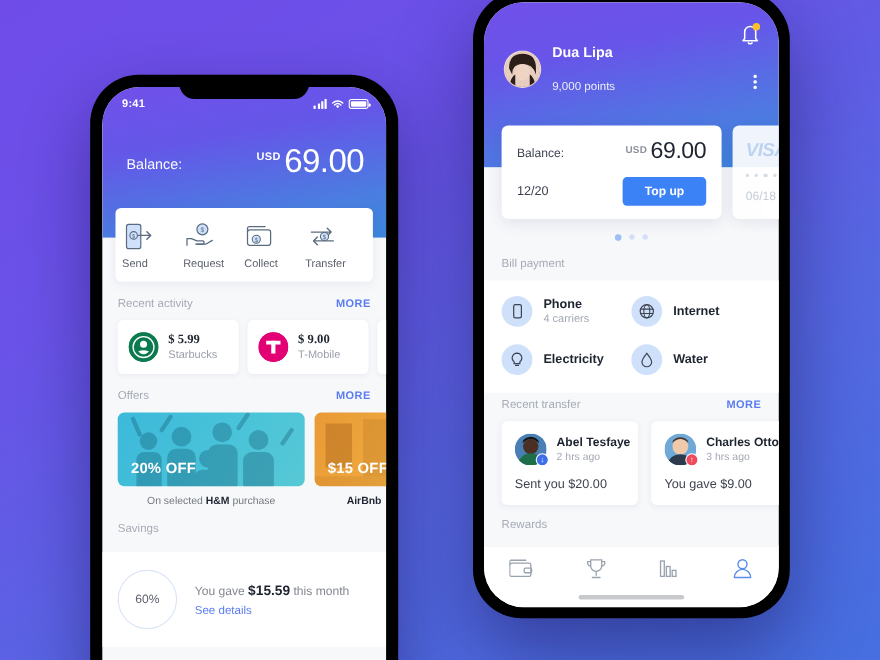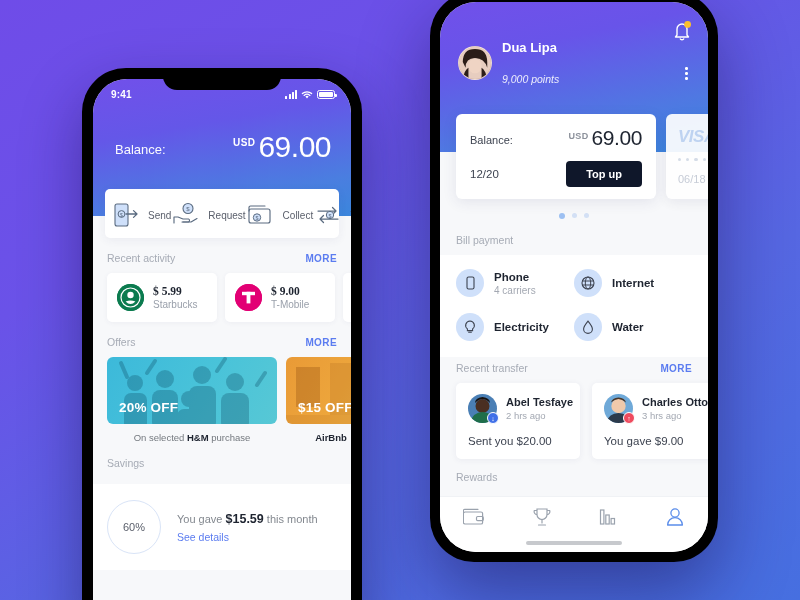--- a/index.html
+++ b/index.html
@@ -86,21 +86,21 @@
   .bal-amt { display: flex; align-items: flex-start; color: #fff; }
   .bal-cur { font-size: 10px; font-weight: bold; letter-spacing: .4px; margin-top: 4px; margin-right: 3px; }
   .bal-num { font-size: 30px; font-weight: 300; line-height: .95; letter-spacing: -.5px; }
 
   .actions-card {
     position: relative; margin: -27px 12px 0; background: #fff;
     border-radius: 5px; padding: 13px 6px 10px;
     display: flex; z-index: 5;
     box-shadow: 0 2px 10px rgba(60,60,120,0.07);
   }
-  .action { flex: 1; display: flex; flex-direction: row; align-items: center; gap: 7px; }
+  .action { flex: 1; display: flex; flex-direction: column; gap: 7px; }
   .action-label { font-size: 10px; color: #5a5f6b; }
   .action svg { display: block; }
 
   .sec-head {
     display: flex; align-items: center; justify-content: space-between;
     padding: 14px 14px 9px 14px;
   }
   .sec-title { font-size: 10.5px; color: #a6abb5; }
   .sec-more { font-size: 10px; color: #5b7cf0; font-weight: bold; letter-spacing: .4px; }
 
@@ -151,39 +151,39 @@
   .p2-top { display: flex; align-items: flex-start; justify-content: space-between; }
   .p2-user { display: flex; align-items: center; gap: 10px; padding-top: 20px; }
   .avatar {
     width: 34px; height: 34px; border-radius: 50%;
     border: 1.5px solid rgba(255,255,255,.55);
     background: linear-gradient(160deg,#e8c6b8,#b88a74);
     overflow: hidden; flex-shrink: 0; position: relative;
   }
   .avatar .hair { position:absolute; inset:0; }
   .p2-name { color: #fff; font-size: 13px; font-weight: bold; }
-  .p2-points { color: rgba(255,255,255,.88); font-size: 10.5px; margin-top: 18px; font-style: italic; }
+  .p2-points { color: rgba(255,255,255,.88); font-size: 10.5px; margin-top: 18px; }
   .bell-wrap { position: relative; }
   .dot3 { display: flex; flex-direction: column; gap: 2.5px; align-items: center; margin-top: 22px; margin-right: 4px; }
   .dot3 i { width: 2.6px; height: 2.6px; border-radius: 50%; background: #fff; display: block; }
 
   .cards-strip { position: relative; margin-top: -38px; padding-left: 16px; display: flex; gap: 10px; z-index: 6; }
   .bal-card {
     background: #fff; border-radius: 6px; width: 200px; flex-shrink: 0;
     padding: 13px 14px 12px; box-shadow: 0 3px 14px rgba(50,50,110,0.10);
   }
   .bc-row1 { display: flex; align-items: flex-start; justify-content: space-between; }
   .bc-label { font-size: 11px; color: #3d4350; padding-top: 7px; }
   .bc-amt { display: flex; align-items: flex-start; color: #1e2430; }
   .bc-cur { font-size: 9px; font-weight: bold; color: #8c919b; margin-top: 4px; margin-right: 3px; letter-spacing: .3px; }
   .bc-num { font-size: 21px; font-weight: 400; line-height: 1; letter-spacing: -.4px; }
   .bc-row2 { display: flex; align-items: center; justify-content: space-between; margin-top: 13px; }
   .bc-exp { font-size: 11.5px; color: #3d4350; }
   .topup {
-    background: #0f172a; color: #fff; font-size: 11px; font-weight: bold;
+    background: #3b82f6; color: #fff; font-size: 11px; font-weight: bold;
     padding: 7px 20px; border-radius: 4px; border: none;
   }
   .visa-card {
     background: #fff; border-radius: 6px; width: 105px; flex-shrink: 0;
     padding: 13px 12px 12px; box-shadow: 0 3px 14px rgba(50,50,110,0.10);
     opacity: .92;
   }
   .visa-logo { font-size: 17px; font-weight: bold; font-style: italic; color: #c9daf3; letter-spacing: -.5px; }
   .visa-dots { display: flex; gap: 5px; margin-top: 11px; }
   .visa-dots i { width: 3.2px; height: 3.2px; border-radius: 50%; background: #d3dae6; display: block; }

